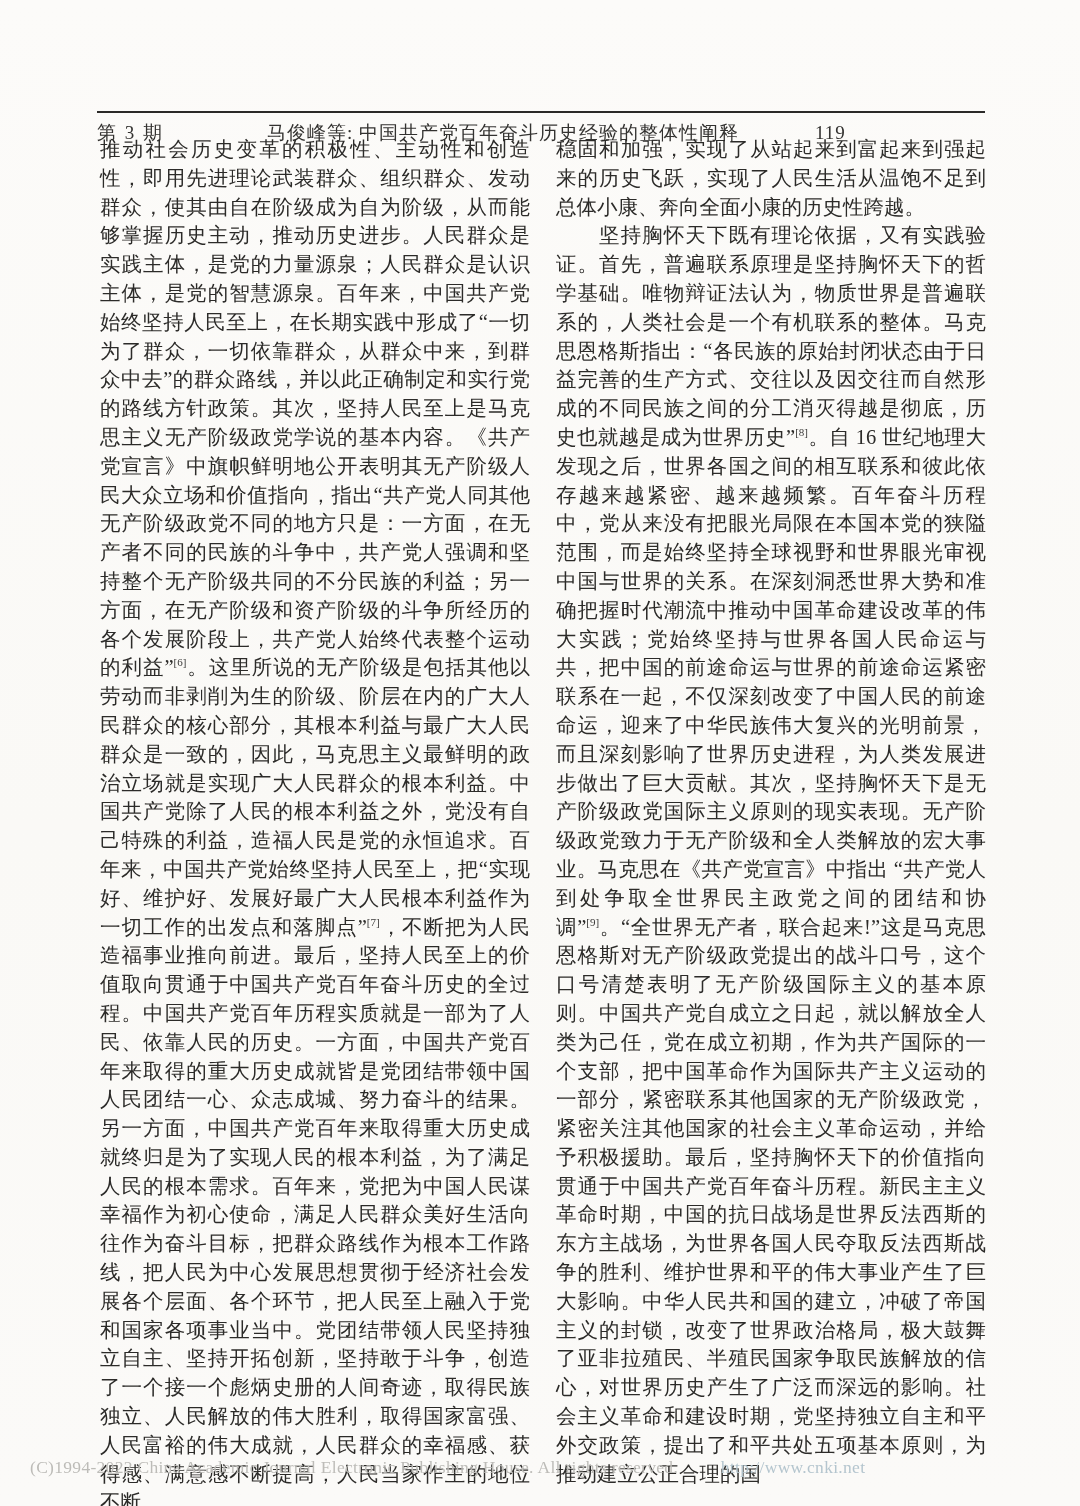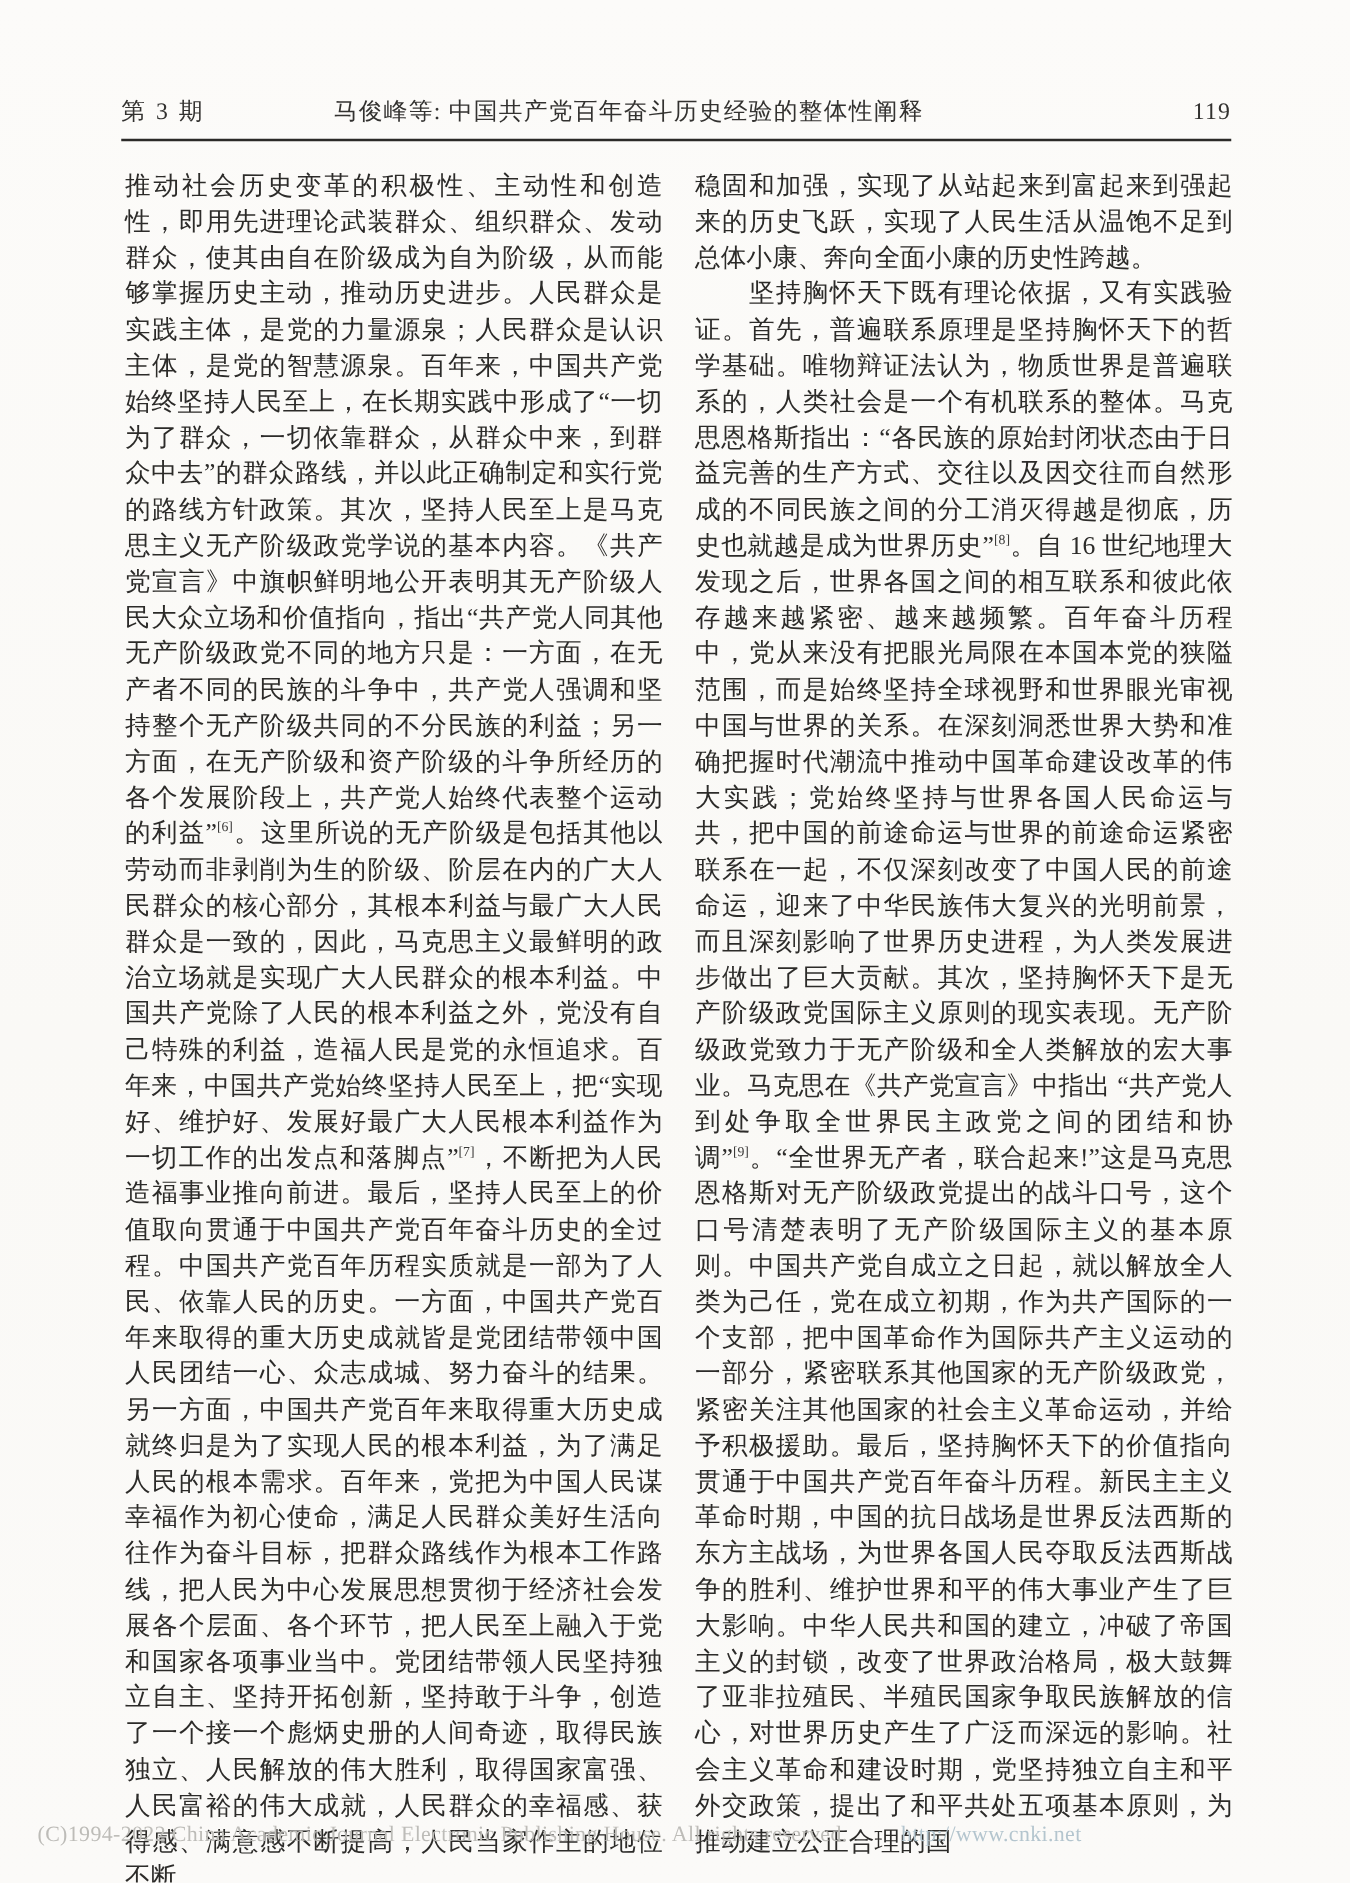--- a/index.html
+++ b/index.html
@@ -11,23 +11,23 @@
     position:relative;
     overflow:hidden;
   }
   .page{position:absolute;inset:0;background:linear-gradient(180deg,#fcfbf9 0%,#faf9f6 55%,#fbfaf8 100%);}
   
   .header{
     position:absolute;top:76px;left:97px;right:95px;
     display:flex;align-items:baseline;
     font-size:19px;color:#333230;
   }
-  .header .issue{width:170px;letter-spacing:2px;}
+  .header .issue{width:170px;letter-spacing:2px;margin-top:44px;}
   .header .running-title{flex:1;text-align:left;letter-spacing:1px;}
-  .header .pageno{width:170px;text-align:right;letter-spacing:1px;}
+  .header .pageno{width:170px;letter-spacing:1px;}
   .rule{
     position:absolute;top:111px;left:97px;right:95px;
     height:2px;background:#2b2a28;
   }
   
   .columns{
     position:absolute;top:135px;left:100px;
     display:flex;gap:26px;
   }
   .col{

